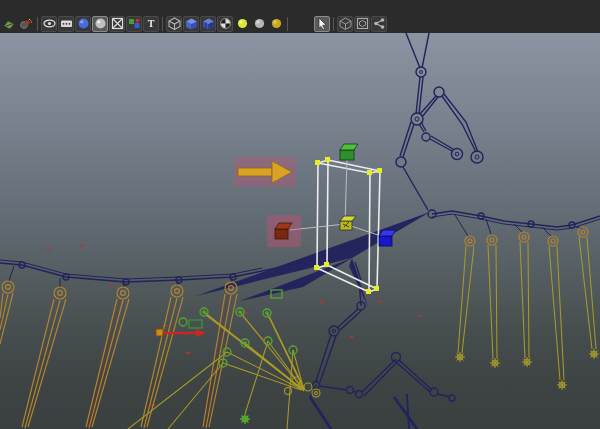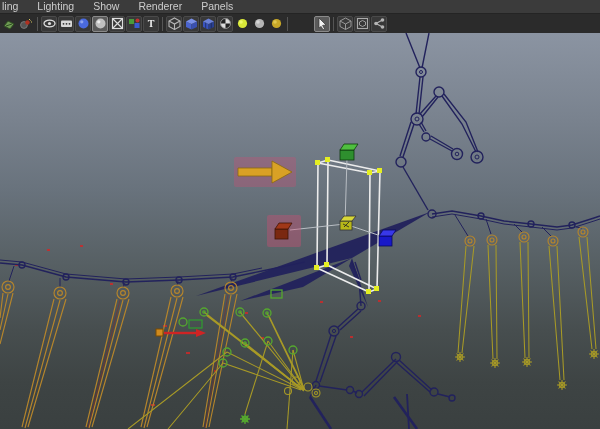--- a/index.html
+++ b/index.html
@@ -38,27 +38,20 @@
   .tickred{fill:var(--tick-red,#cc2a2a);}
   .lat{stroke:var(--sel-white,#ececec);fill:none;stroke-width:1.6;}
   .vtx{fill:var(--vertex-yellow,#e4ee22);}
   .maniline{stroke:#b9bec4;stroke-width:1;fill:none;}
 </style>
 </head>
 <body>
 
 <div class="window">
 
-  <div class="menubar">
-    <span class="menu-item">ling</span>
-    <span class="menu-item">Lighting</span>
-    <span class="menu-item">Show</span>
-    <span class="menu-item">Renderer</span>
-    <span class="menu-item">Panels</span>
-  </div>
 
   <div class="toolbar">
     <div class="tbtn plain">
       <svg width="14" height="14">
           <polygon points="2,9 6,4 12,7 8,12" fill="#6f9a54" stroke="#2e4d22" stroke-width="1"></polygon>
           <line x1="4" y1="9" x2="10" y2="7" stroke="#2e4d22" stroke-width="1"></line>
         </svg>
     </div>
     <div class="tbtn plain">
       <svg width="14" height="14">

